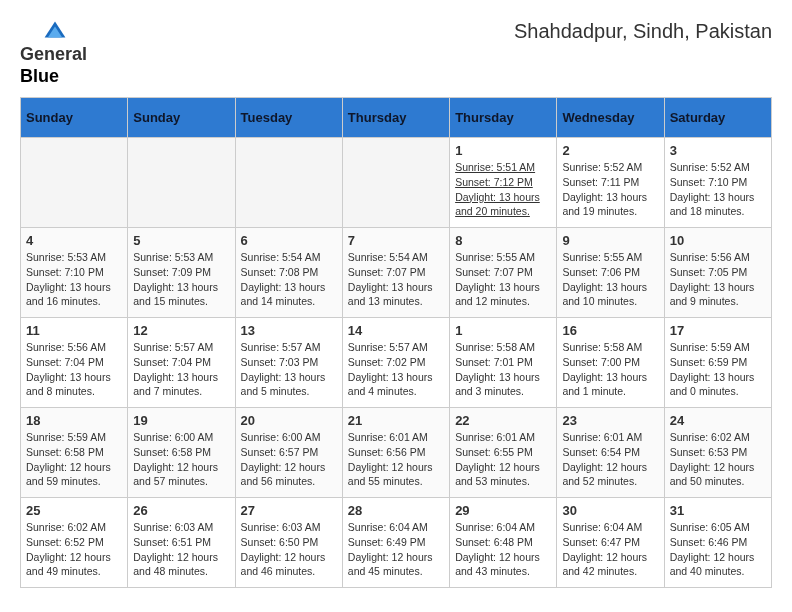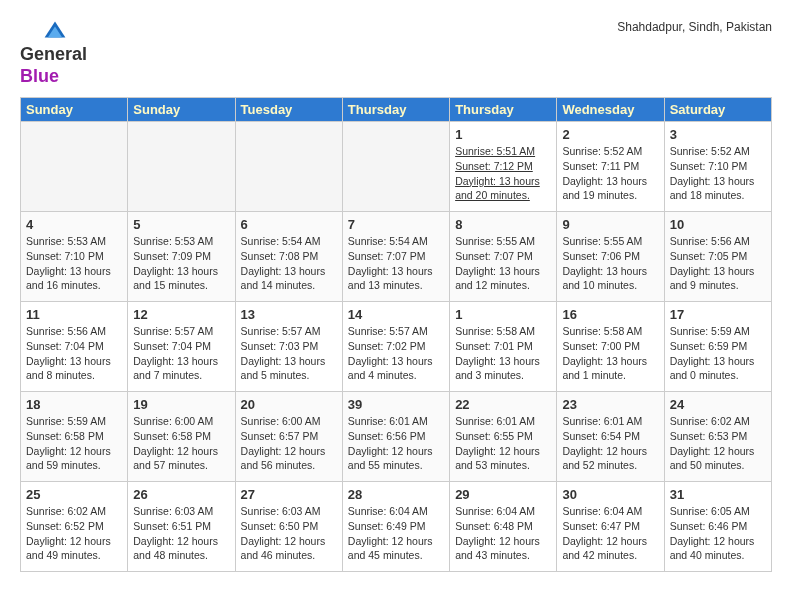--- a/index.html
+++ b/index.html
@@ -20,49 +20,49 @@
       display: flex;
       align-items: center;
       flex-direction: column;
     }
     .logo-text {
       font-size: 18px;
       font-weight: bold;
       line-height: 1.2;
     }
     .logo-general { color: #333; }
-    .logo-blue { color: #a21caf; }
+    .logo-blue { color: #000000; }
     .logo-icon {
       width: 24px;
       height: 24px;
       margin-left: 2px;
     }
     .title-block {
       text-align: right;
     }
     .month-year {
       font-size: 36px;
       font-weight: normal;
       color: #333;
     }
     .location {
-      font-size: 12px;
+      font-size: 20px;
       color: #333;
       margin-left: 14px;
     }
     table {
       width: 100%;
       border-collapse: collapse;
       table-layout: fixed;
     }
     th {
       background-color: #2e7ad1;
-      color: #fef9c3;
+      color: #0f172a;
       text-align: left;
-      padding: 4px 5px;
+      padding: 12px 5px;
       font-size: 13px;
       font-weight: bold;
       border: 1px solid #ccc;
     }
     td {
       vertical-align: top;
       padding: 5px;
       border: 1px solid #ccc;
       font-size: 10.5px;
       color: #333;
@@ -262,21 +262,21 @@
 and 57 minutes.</div>
         </td>
         <td>
           <span class="day-num">20</span>
           <div class="day-info" style="white-space: pre-line;">Sunrise: 6:00 AM
 Sunset: 6:57 PM
 Daylight: 12 hours
 and 56 minutes.</div>
         </td>
         <td>
-          <span class="day-num">39</span>
+          <span class="day-num">21</span>
           <div class="day-info" style="white-space: pre-line;">Sunrise: 6:01 AM
 Sunset: 6:56 PM
 Daylight: 12 hours
 and 55 minutes.</div>
         </td>
         <td>
           <span class="day-num">22</span>
           <div class="day-info" style="white-space: pre-line;">Sunrise: 6:01 AM
 Sunset: 6:55 PM
 Daylight: 12 hours

